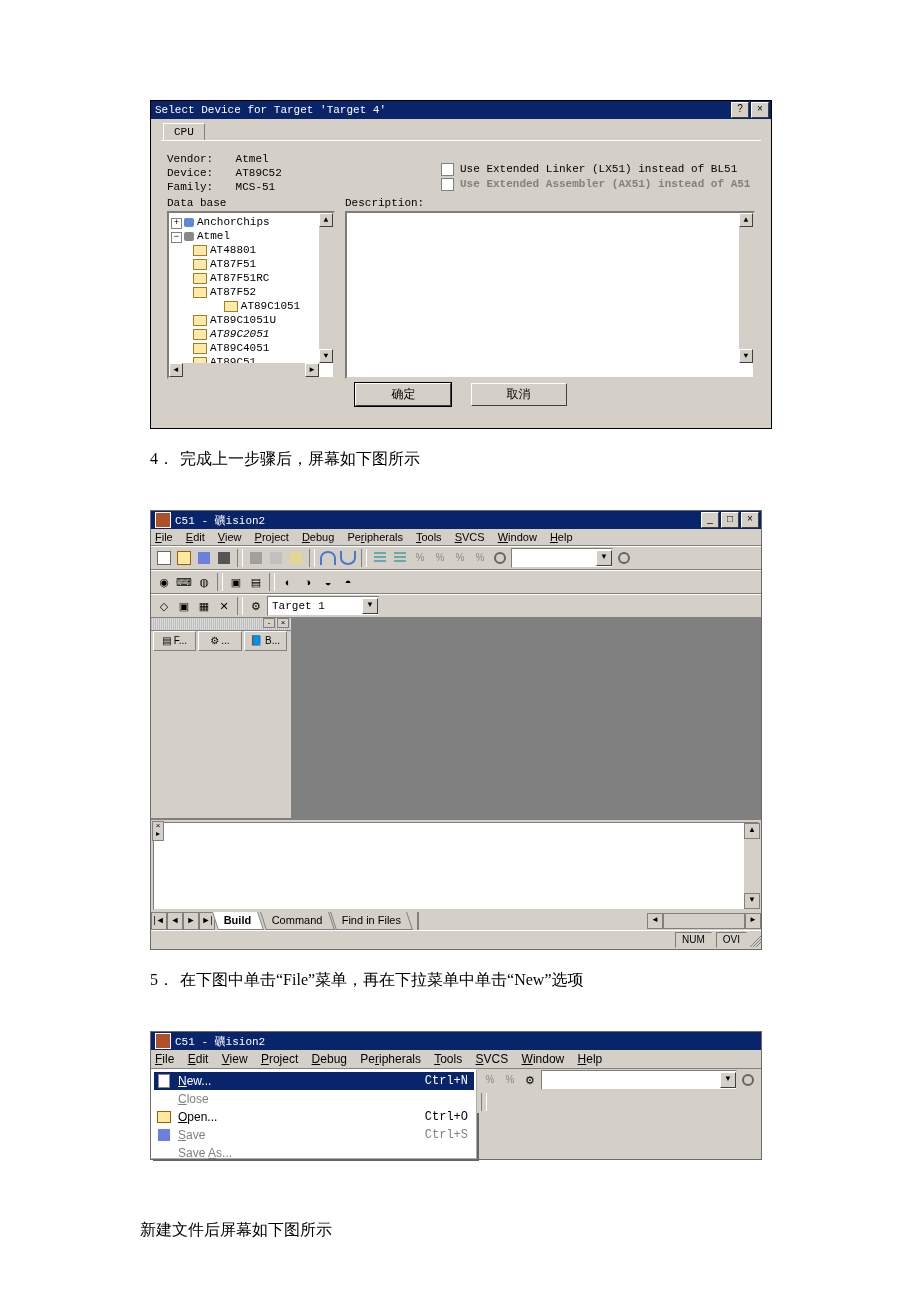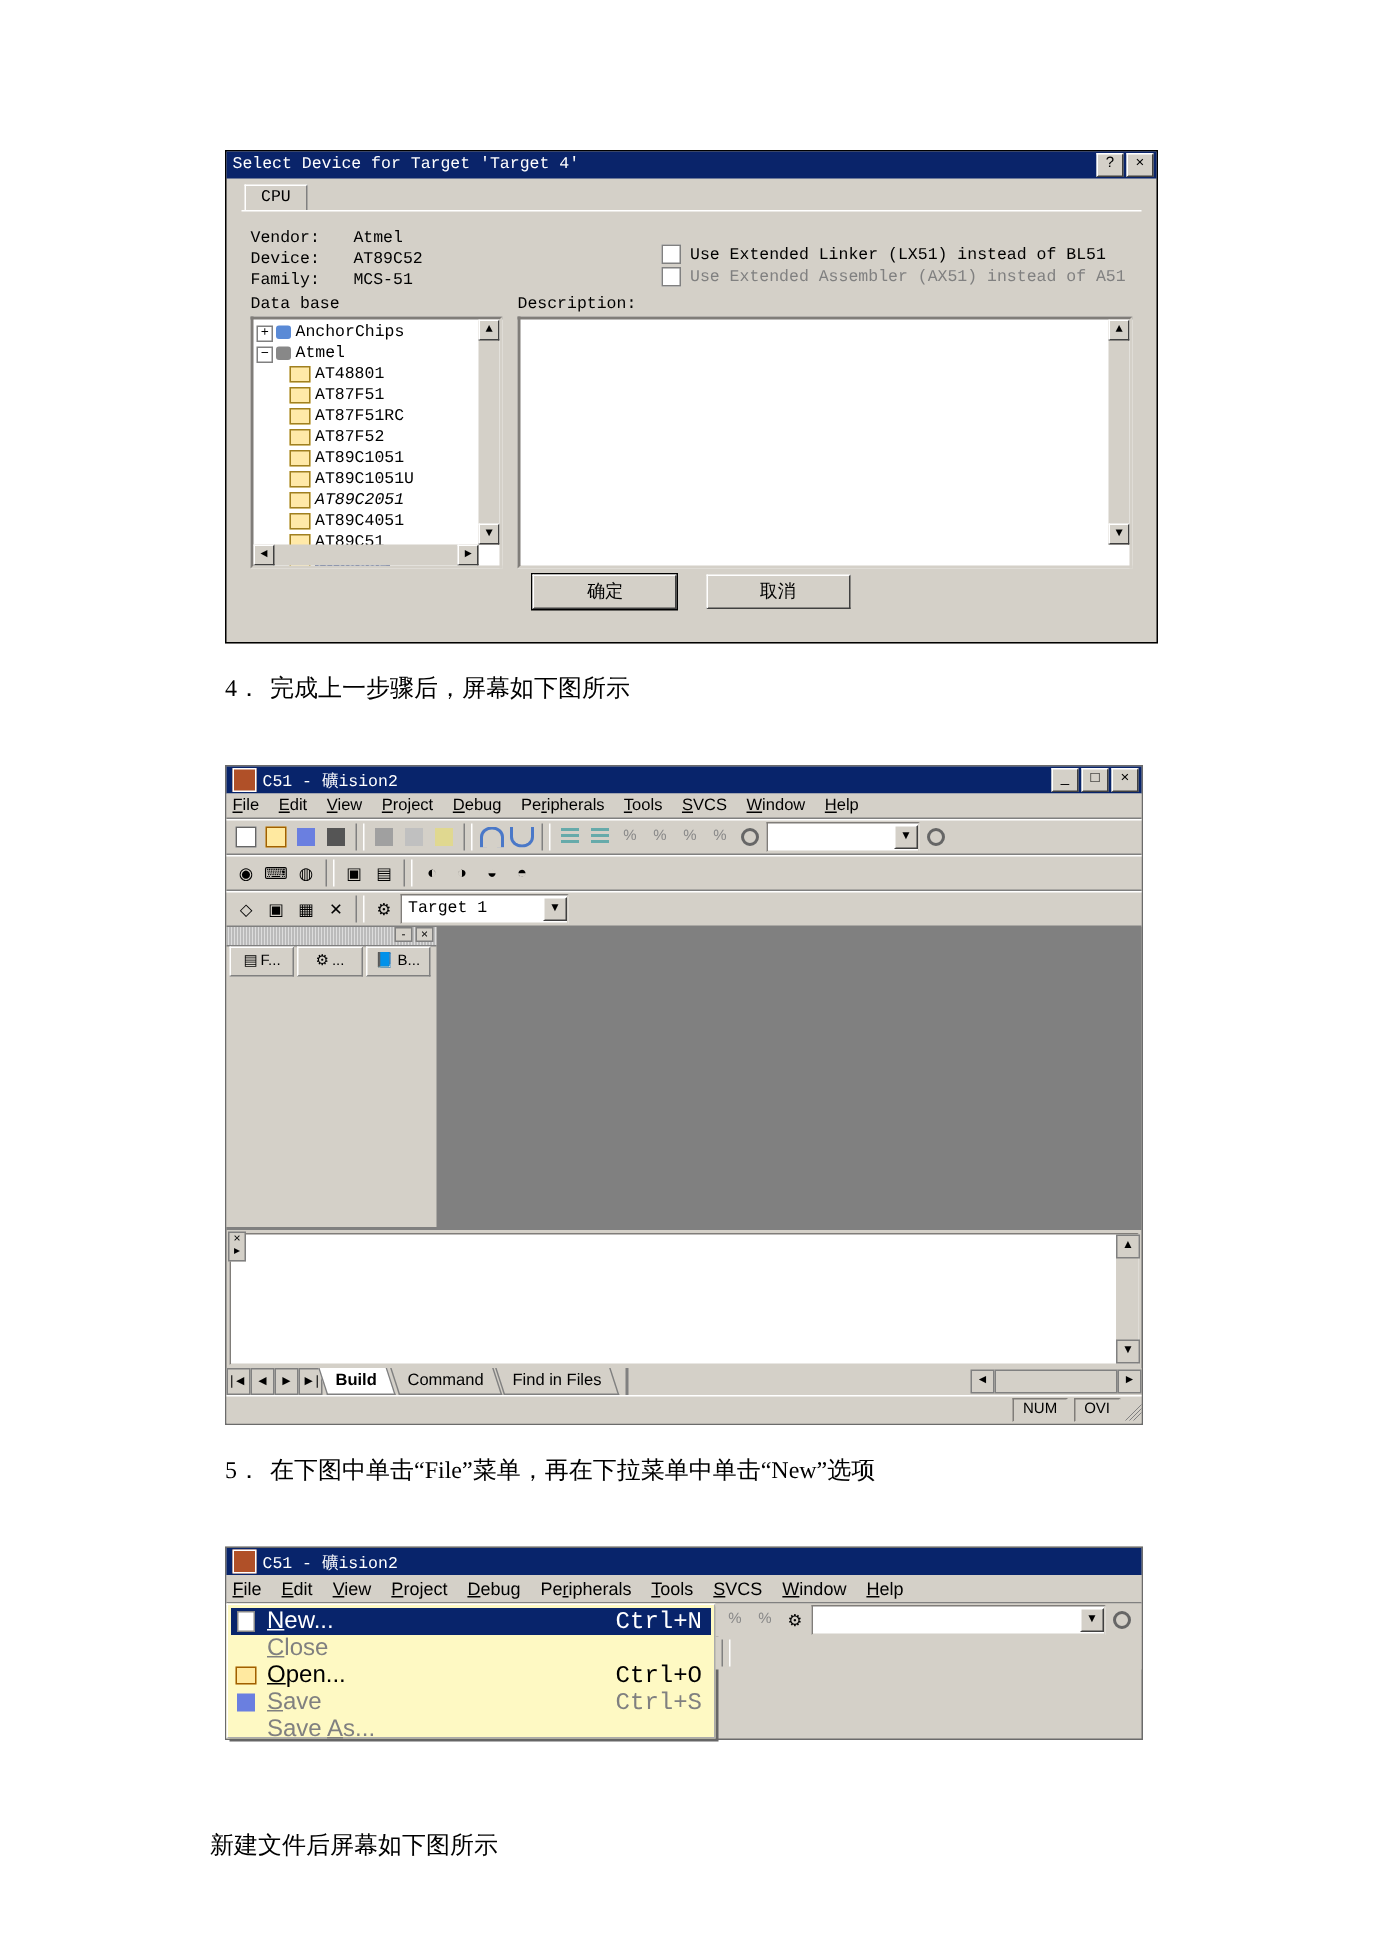--- a/index.html
+++ b/index.html
@@ -85,21 +85,21 @@
     font-size:11px;
   }
   .checks .row { white-space: nowrap; margin:2px 0; }
   .checks .cb {
     display:inline-block; width:11px; height:11px;
     border:1px solid #808080;
     background:#fff;
     vertical-align:middle;
     margin-right:6px;
   }
-  .checks .disabled { color:#808080; }
+  .checks .disabled { color:#808080;font-weight:bold; }
   .two-col {
     display:flex;
     gap:10px;
     margin-top:4px;
   }
   .col-label {
     font-family:"Courier New", monospace;
     font-size:11px;
     margin-bottom:2px;
   }
@@ -366,25 +366,25 @@
     width:610px;
     border:1px solid #6b6b6b;
     background:#d4d0c8;
     font-family: Tahoma, sans-serif;
     font-size:11px;
   }
   .win3 .menubar{font-size:12px;}
   .fm-area{display:flex;height:90px;}
   .fmenu{
     width:320px;
-    background:#fef9c3;
+    background:#ffffff;
     border:1px outset #fff;
     box-shadow:2px 2px 0 #666;
     padding:2px;
-    font-size:16px;
+    font-size:12px;
   }
   .fmenu .row{
     display:flex;align-items:center;height:18px;padding:0 6px 0 2px;
   }
   .fmenu .row.sel{background:#08246b;color:#fff;}
   .fmenu .row.disabled{color:#808080;}
   .fmenu .ic{width:16px;height:14px;margin-right:6px;display:flex;align-items:center;justify-content:center;}
   .fmenu .lab{flex:1;}
   .fmenu .sc{margin-left:10px;font-family:Liberation Mono, monospace;}
   .ic-new{border:1px solid #888;background:#fff;width:10px;height:12px;}
@@ -440,21 +440,21 @@
           <div class="two-col">
             <div>
               <div class="col-label">Data base</div>
               <div class="tree-box">
                 <div class="tv-line"><span class="tv-exp">+</span><span class="tv-chip chip-blue"></span><span>AnchorChips</span></div>
                 <div class="tv-line"><span class="tv-exp">−</span><span class="tv-chip chip-grey"></span><span>Atmel</span></div>
                 <div class="tv-line" style="padding-left:22px;"><span class="tv-fold"></span><span>AT48801</span></div>
                 <div class="tv-line" style="padding-left:22px;"><span class="tv-fold"></span><span>AT87F51</span></div>
                 <div class="tv-line" style="padding-left:22px;"><span class="tv-fold"></span><span>AT87F51RC</span></div>
                 <div class="tv-line" style="padding-left:22px;"><span class="tv-fold"></span><span>AT87F52</span></div>
-                <div class="tv-line" style="padding-left:22px;"><span class="tv-fold"></span><span>AT89C1051</span></div>
+                <div class="tv-line" style="padding-left:22px;text-align:center;"><span class="tv-fold"></span><span>AT89C1051</span></div>
                 <div class="tv-line" style="padding-left:22px;"><span class="tv-fold"></span><span>AT89C1051U</span></div>
                 <div class="tv-line" style="padding-left:22px;font-style:italic;"><span class="tv-fold"></span><span>AT89C2051</span></div>
                 <div class="tv-line" style="padding-left:22px;"><span class="tv-fold"></span><span>AT89C4051</span></div>
                 <div class="tv-line" style="padding-left:22px;"><span class="tv-fold"></span><span>AT89C51</span></div>
                 <div class="tv-line" style="padding-left:22px;"><span class="tv-fold"></span><span class="tv-sel">AT89C52</span></div>
                 <div class="vscroll">
                     <div class="arr">▲</div>
                     <div class="arr">▼</div>
                   </div>
                 <div class="hscroll">

